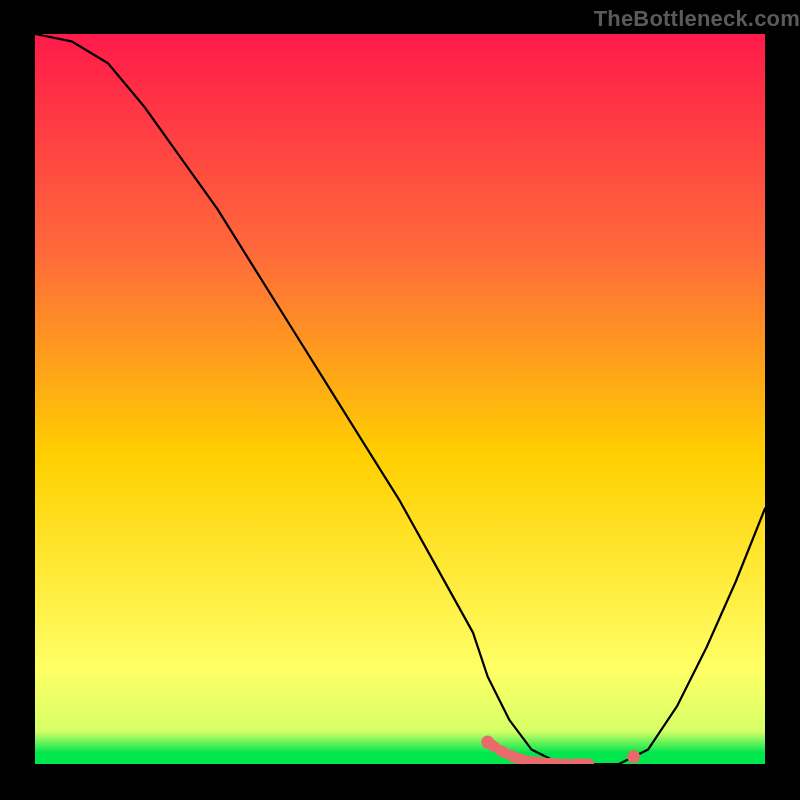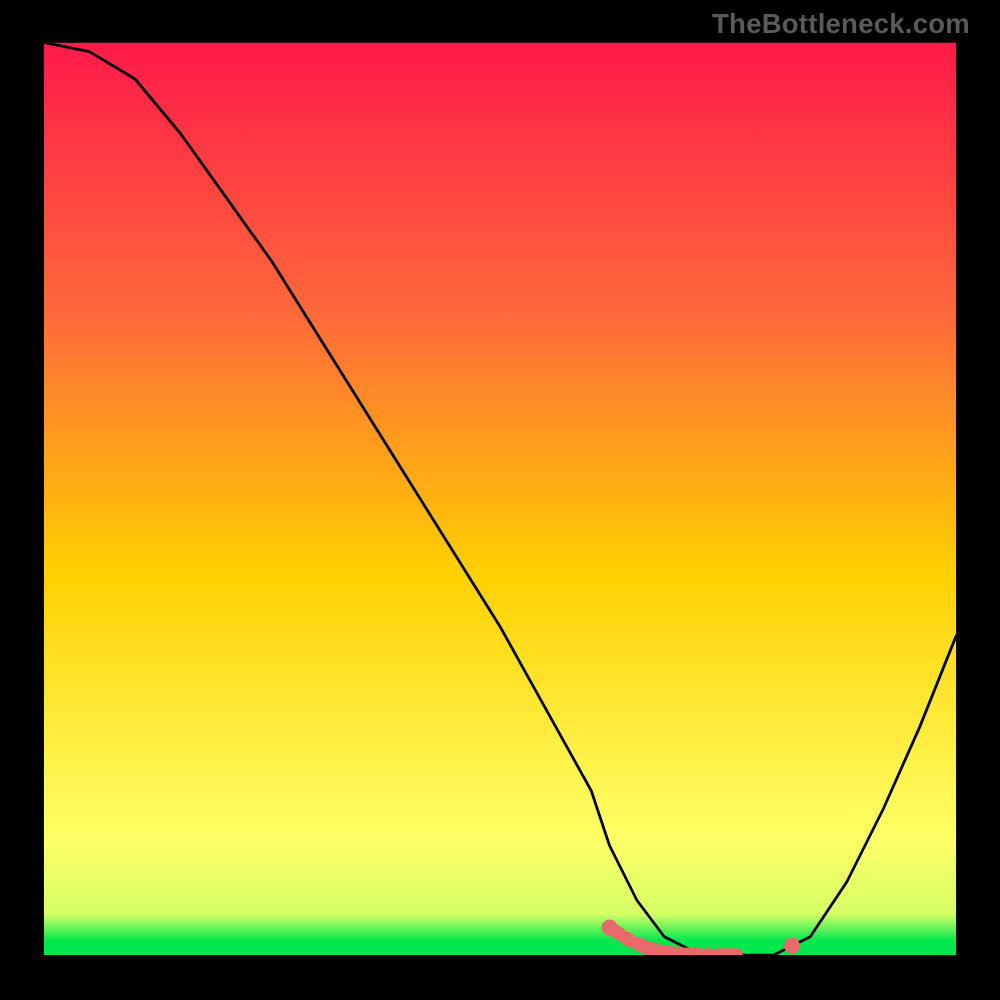--- a/index.html
+++ b/index.html
@@ -1,21 +1,21 @@
 <!DOCTYPE html>
 <html><head>
 <meta charset="utf-8">
 <style>
   * { margin: 0; padding: 0; box-sizing: border-box; }
   html, body { width: 800px; height: 800px; background: #000; overflow: hidden; }
   .container { position: relative; width: 800px; height: 800px; background: #000; }
   .watermark {
     position: absolute;
     top: 6px;
-    right: 24px;
+    right: 0;
     color: #5a5a5a;
     font-family: Arial, sans-serif;
     font-size: 22px;
     font-weight: 600;
     letter-spacing: 0.2px;
   }
   .plot-frame {
     position: absolute;
     left: 35px;
     top: 34px;

